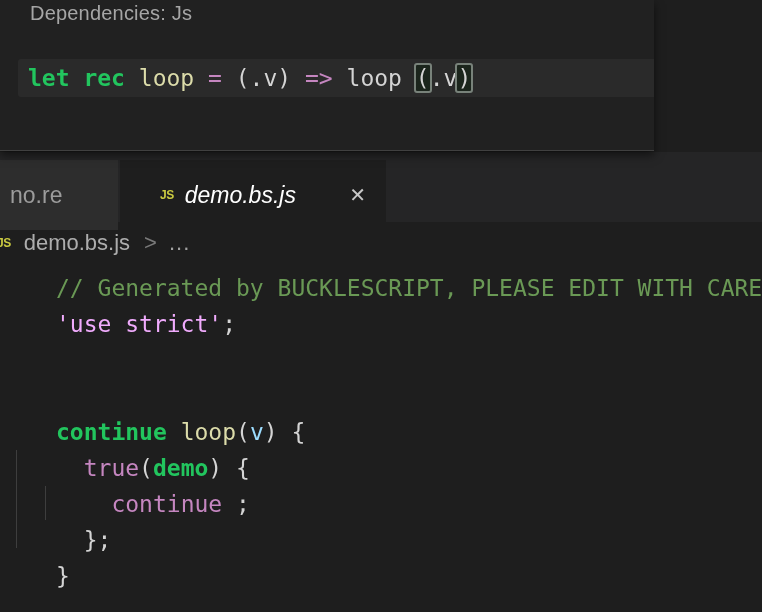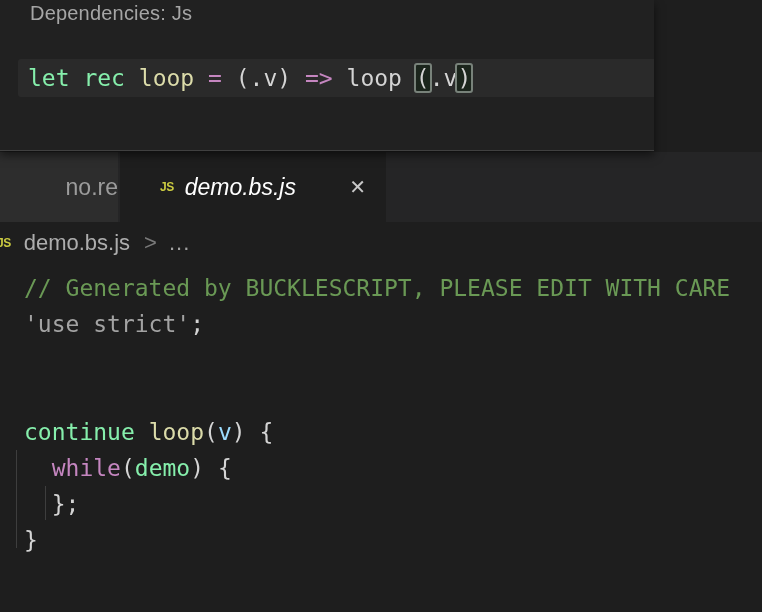--- a/index.html
+++ b/index.html
@@ -14,54 +14,54 @@
   .hover-title { position:absolute; left:30px; top:2px; font-size:20px;
                  color:#a6a6a6; letter-spacing:0.2px; }
   .hover-code-block { position:absolute; left:18px; top:59px; right:0; height:38px;
                       background:#2a2a2a; border-radius:3px 0 0 3px; }
   .hover-code-line { font-family:"DejaVu Sans Mono", monospace; font-size:23px;
                      line-height:38px; white-space:pre; padding-left:10px; color:#d4d4d4; }
 
   
   .tab-bar { position:absolute; left:0; top:152px; width:762px; height:70px;
              background:#252526; z-index:1; }
-  .tab { position:absolute; top:0; height:70px; display:flex; align-items:center; cursor:pointer;justify-content:flex-end; }
+  .tab { position:absolute; top:8px; height:70px; display:flex; align-items:center; cursor:pointer; }
   .tab.inactive { left:0; width:118px; background:#2d2d2d; padding-left:10px; }
   .tab.active   { left:120px; width:266px; background:#1e1e1e; padding:0 20px 0 40px; }
   .tab-label-plain  { font-size:23px; color:#9c9c9c; }
   .tab-label-italic { font-size:23px; font-style:italic; color:#ffffff; margin-left:11px; }
   .js-icon { font-size:12px; font-weight:bold; color:#cbcb41; letter-spacing:-0.5px; }
   .close-icon { margin-left:auto; font-size:20px; color:#c8c8c8; cursor:pointer; }
 
   
   .breadcrumb { position:absolute; left:0; top:222px; width:762px; height:42px;
                 background:#1e1e1e; display:flex; align-items:center; }
   .bc-js { margin-left:-3px; }
   .bc-file { font-size:22px; color:#adadad; margin-left:13px; cursor:pointer; }
   .bc-sep  { font-size:22px; color:#7a7a7a; margin-left:14px; font-weight:400; }
   .bc-ellipsis { font-size:22px; color:#a2a2a2; margin-left:12px; letter-spacing:1px; cursor:pointer; }
 
   
   .editor { position:absolute; left:0; top:264px; width:762px; height:348px;
             background:#1e1e1e; }
-  .code-lines { padding-top:6px; }
+  .code-lines { padding-top:6px;margin-left:32px; }
   .code-line { height:36px; line-height:36px; white-space:pre; padding-left:24px;
                font-family:"DejaVu Sans Mono", monospace; font-size:23px; color:#d4d4d4; }
   .indent-guide { position:absolute; width:1px; background:#3e3e3e; }
   .guide-1 { left:16px; top:186px; height:98px; }
   .guide-2 { left:45px; top:222px; height:34px; }
 
   
-  .tk-kw  { color:#86efac; }
+  .tk-kw  { color:#22c55e;font-weight:bold; }
   .tk-fn  { color:#dcdcaa; }
   .tk-ctl { color:#c586c0; }
   .tk-var { color:#9cdcfe; }
   .tk-def { color:#d4d4d4; }
   .tk-cmt { color:#6a9955; }
-  .tk-str { color:#a3a3a3; }
+  .tk-str { color:#f0abfc; }
   .tk-brkt { color:#d4d4d4; outline:2px solid #78827a; outline-offset:0px;
              background:#1b251c; border-radius:1px; }
 </style>
 </head>
 <body>
 
 <div class="stage">
 
   <div class="hover-panel">
     <div class="hover-title">Dependencies: Js</div>
@@ -90,19 +90,20 @@
 
   <div class="editor">
     <div class="indent-guide guide-1"></div>
     <div class="indent-guide guide-2"></div>
     <div class="code-lines" id="editor-lines">
         <div class="code-line"><span class="tk-cmt">// Generated by BUCKLESCRIPT, PLEASE EDIT WITH CARE</span></div>
         <div class="code-line"><span class="tk-str">'use strict'</span><span class="tk-def">;</span></div>
         <div class="code-line"></div>
         <div class="code-line"></div>
         <div class="code-line"><span class="tk-kw">continue</span><span class="tk-def"> </span><span class="tk-fn">loop</span><span class="tk-def">(</span><span class="tk-var">v</span><span class="tk-def">) {</span></div>
-        <div class="code-line"><span class="tk-def">  </span><span class="tk-ctl">while</span><span class="tk-def">(</span><span class="tk-kw">demo</span><span class="tk-def">) {</span></div>
+        <div class="code-line"><span class="tk-def">  </span><span class="tk-ctl">true</span><span class="tk-def">(</span><span class="tk-kw">demo</span><span class="tk-def">) {</span></div>
+        <div class="code-line"><span class="tk-def">    </span><span class="tk-ctl">continue</span><span class="tk-def"> ;</span></div>
         <div class="code-line"><span class="tk-def">  };</span></div>
         <div class="code-line"><span class="tk-def">}</span></div>
       </div>
   </div>
 
 </div>
 
 </body></html>

